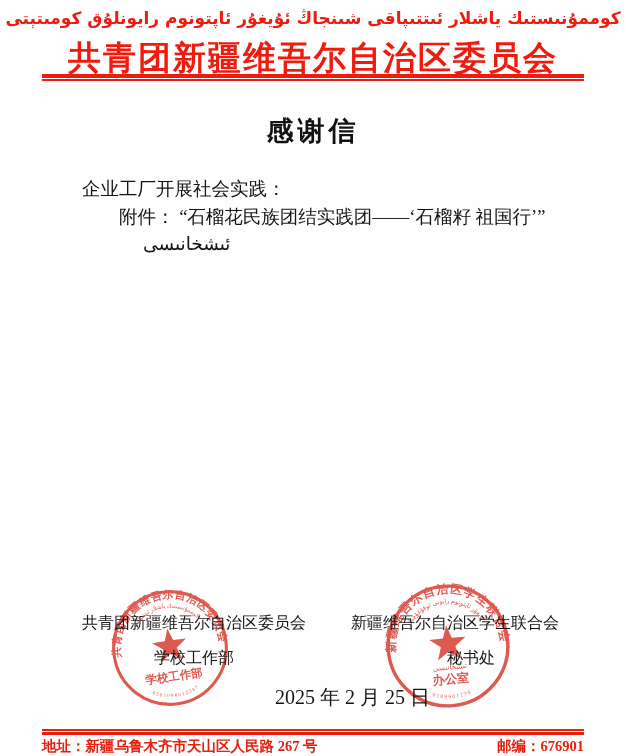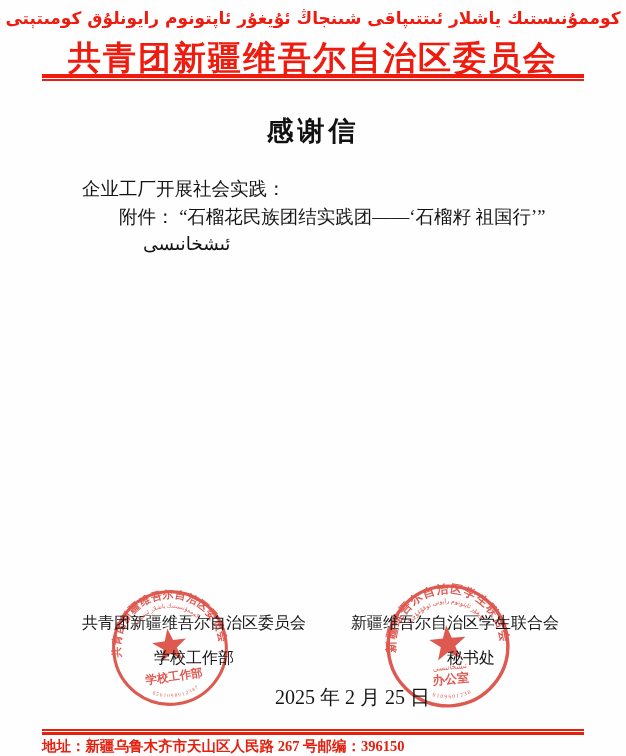--- a/index.html
+++ b/index.html
@@ -55,21 +55,21 @@
   .seal { position:absolute; z-index:2; opacity:.82; }
   .seal-left  { left:106px; top:584px; width:128px; height:128px; transform:rotate(-8deg); }
   .seal-right { left:380px; top:578px; width:136px; height:136px; transform:rotate(-5deg); }
   
   .footer-rule { position:absolute; left:42px; top:729px; width:542px; }
   .footer-rule .thin  { height:1.5px; background:#e4200f; }
   .footer-rule .gap   { height:1.5px; }
   .footer-rule .thick { height:3px;   background:#e4200f; }
   .footer-text {
     position:absolute; left:42px; top:737px; width:542px;
-    display:flex; 
+    display:flex; justify-content:space-between;
     font-size:14.5px; font-weight:bold; color:#e4200f;
   }
 </style>
 </head>
 <body>
 
 <div class="page">
 
   <div class="uyghur-line">كوممۇنىستىك ياشلار ئىتتىپاقى شىنجاڭ ئۇيغۇر ئاپتونوم رايونلۇق كومىتېتى</div>
   <div class="org-title">共青团新疆维吾尔自治区委员会</div>
@@ -130,16 +130,16 @@
   <div class="sig sig-right-dept">秘书处</div>
   <div class="date-line">2025 年 2 月 25 日</div>
 
   <div class="footer-rule">
     <div class="thin"></div>
     <div class="gap"></div>
     <div class="thick"></div>
   </div>
   <div class="footer-text">
     <span>地址：新疆乌鲁木齐市天山区人民路 267 号</span>
-    <span>邮编：396150</span>
+    <span>邮编：676901</span>
   </div>
 
 </div>
 
 </body></html>

